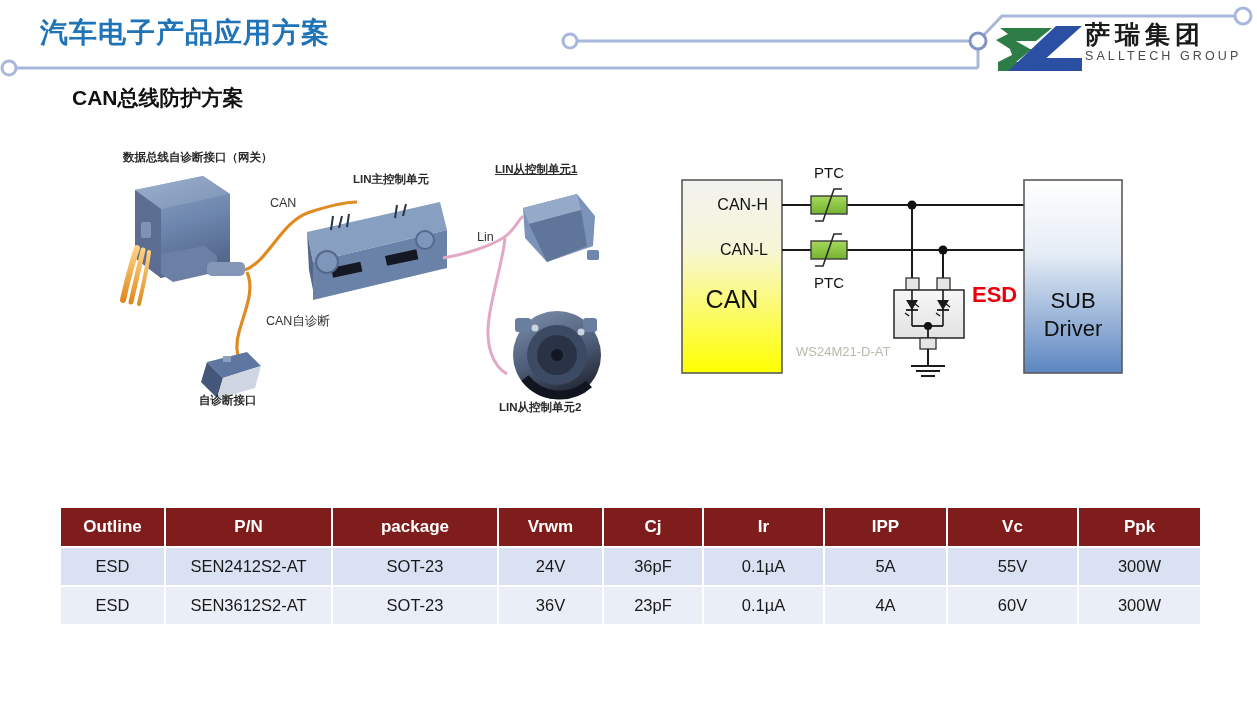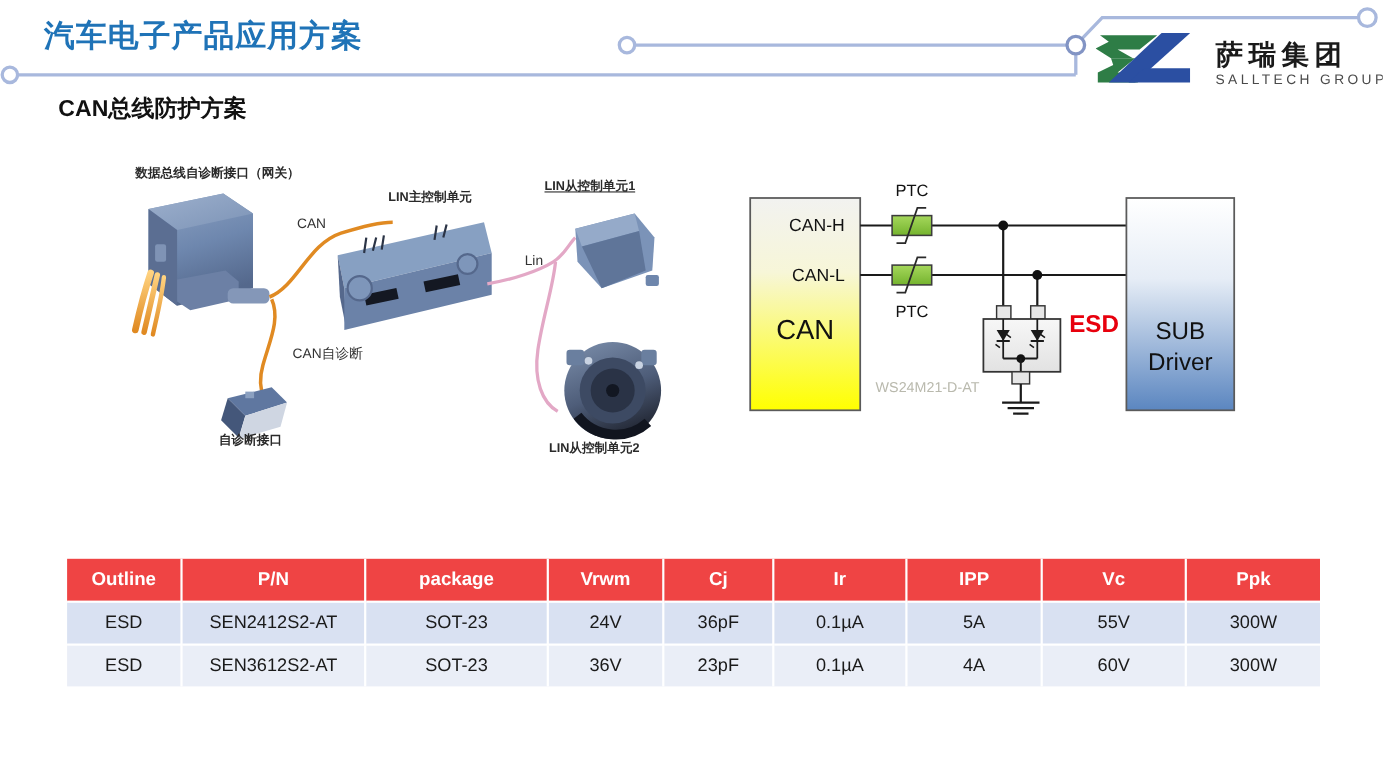--- a/index.html
+++ b/index.html
@@ -35,22 +35,22 @@
   }
 
   
   #brand-logo {
     position: absolute;
     left: 996px;
     top: 22px;
     width: 240px;
     height: 56px;
     display: flex;
-    align-items: flex-end;
-    gap: 23px;
+    align-items: flex-start;
+    gap: 3px;
   }
   #brand-mark { flex: 0 0 auto; }
   #brand-text {
     display: flex;
     flex-direction: column;
     justify-content: center;
     line-height: 1;
   }
   #brand-cn {
     font-size: 25px;
@@ -64,21 +64,21 @@
     font-weight: 500;
     letter-spacing: 3.1px;
     color: #4a4a4a;
     margin-top: 3px;
     white-space: nowrap;
   }
 
   
   #section-title {
     position: absolute;
-    left: 53px;
+    left: 72px;
     top: 84px;
     font-size: 21px;
     font-weight: 700;
     color: #111111;
     white-space: nowrap;
     text-align: center;
   }
 
   
   #illustration-left {
@@ -114,21 +114,21 @@
   
   #parts-table {
     position: absolute;
     left: 61px;
     top: 508px;
     width: 1139px;
     border-collapse: collapse;
     table-layout: fixed;
   }
   #parts-table th {
-    background: #ef4444;
+    background: #7f1d1d;
     color: #ffffff;
     font-size: 17px;
     font-weight: 700;
     height: 38px;
     text-align: center;
     border-right: 2px solid #ffffff;
     border-bottom: 2px solid #ffffff;
     padding: 0;
   }
   #parts-table th:last-child { border-right: none; margin-left: 43px; }

